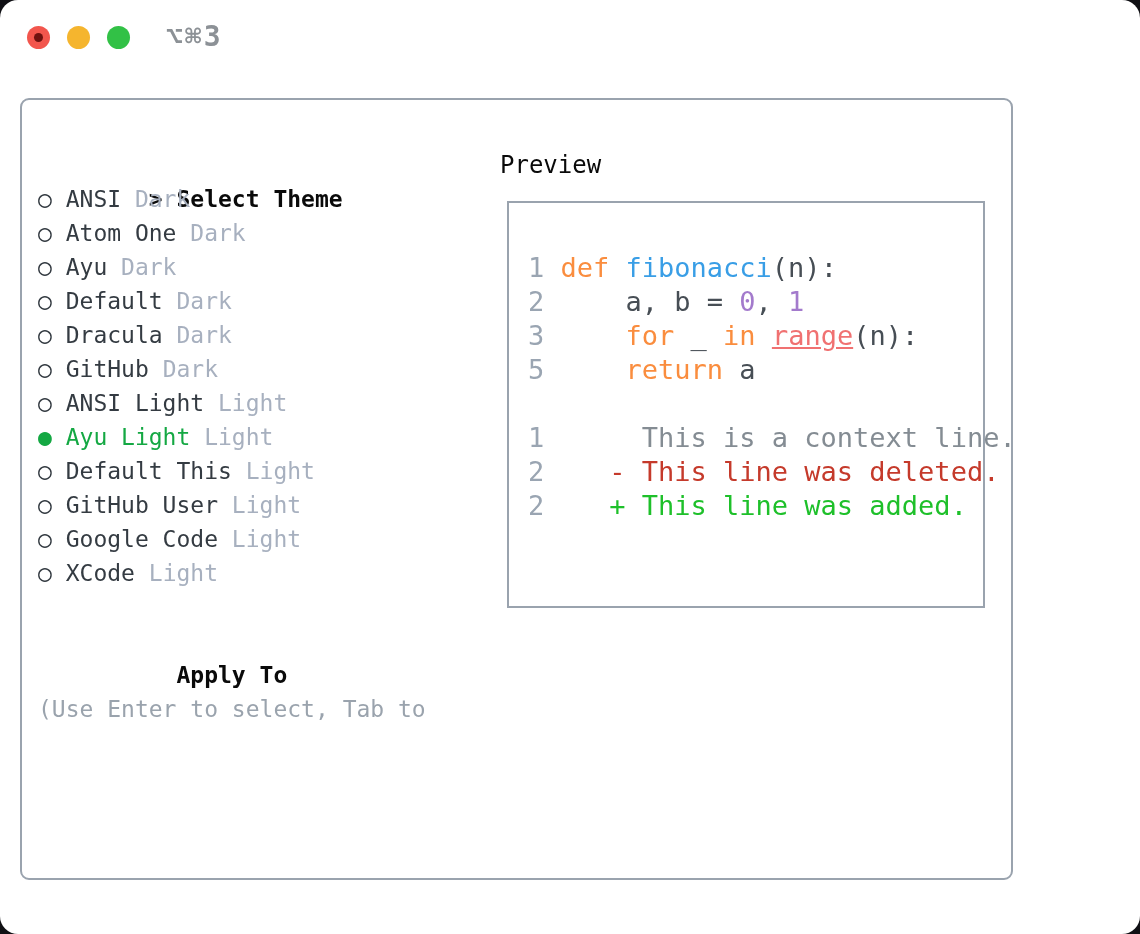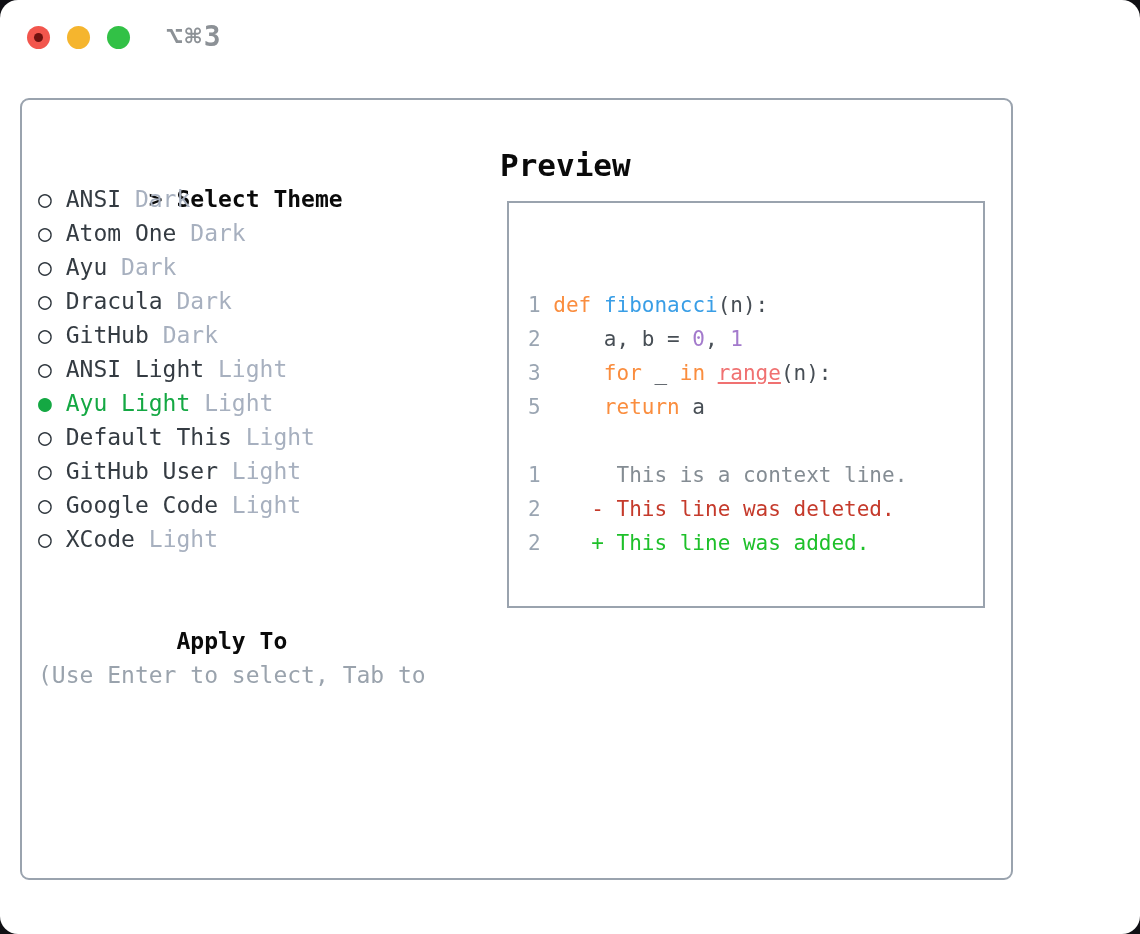--- a/index.html
+++ b/index.html
@@ -33,27 +33,27 @@
   }
   .row { height: 34px; white-space: pre; }
   .marker { display: inline-block; width: 2ch; }
   .title-row .heading, .title-row .marker { font-weight: 700; color: var(--ink); }
   .tag { color: var(--tag); margin-left: 1ch; }
   .sel { color: var(--green-sel); }
   .hint { color: var(--hint); }
   
   .preview-title {
     position: absolute; left: 478px; top: 48px;
-    font-size: 31px; line-height: 34px; font-weight: 700; color: var(--ink);
+    font-size: 24px; line-height: 34px; font-weight: 400; color: var(--ink);
   }
   .preview-box {
     position: absolute; left: 485px; top: 101px; width: 474px; height: 403px;
     border: 2px solid var(--border); background: #ffffff;
   }
-  .code { padding: 48px 0 0 19px; font-size: 21px; line-height: 34px; margin-top: 37px; }
+  .code { padding: 48px 0 0 19px; font-size: 27px; line-height: 34px; }
   .code-line { height: 34px; white-space: pre; }
   .tok-num   { display: inline-block; width: 2ch; color: var(--num); }
   .tok-kw    { color: var(--kw); }
   .tok-fn    { color: var(--fn); }
   .tok-const { color: var(--const); }
   .tok-call  { color: var(--call); text-decoration: underline; }
   .tok-pl    { color: var(--pl); }
   .tok-ctx   { color: var(--ctx); }
   .tok-del   { color: var(--del); }
   .tok-add   { color: var(--add); }
@@ -74,20 +74,21 @@
 
     <div class="theme-panel">
       <div class="row title-row">
         <span class="marker">&gt;</span><span class="heading">Select Theme</span>
       </div>
 
       <div id="theme-list">
           <div class="row"><span class="marker">○</span><span class="">ANSI</span><span class="tag">Dark</span></div>
           <div class="row"><span class="marker">○</span><span class="">Atom One</span><span class="tag">Dark</span></div>
           <div class="row"><span class="marker">○</span><span class="">Ayu</span><span class="tag">Dark</span></div>
+          <div class="row"><span class="marker">○</span><span class="">Default</span><span class="tag">Dark</span></div>
           <div class="row"><span class="marker">○</span><span class="">Dracula</span><span class="tag">Dark</span></div>
           <div class="row"><span class="marker">○</span><span class="">GitHub</span><span class="tag">Dark</span></div>
           <div class="row"><span class="marker">○</span><span class="">ANSI Light</span><span class="tag">Light</span></div>
           <div class="row"><span class="marker sel">●</span><span class="sel">Ayu Light</span><span class="tag">Light</span></div>
           <div class="row"><span class="marker">○</span><span class="">Default This</span><span class="tag">Light</span></div>
           <div class="row"><span class="marker">○</span><span class="">GitHub User</span><span class="tag">Light</span></div>
           <div class="row"><span class="marker">○</span><span class="">Google Code</span><span class="tag">Light</span></div>
           <div class="row"><span class="marker">○</span><span class="">XCode</span><span class="tag">Light</span></div>
         </div>
 

